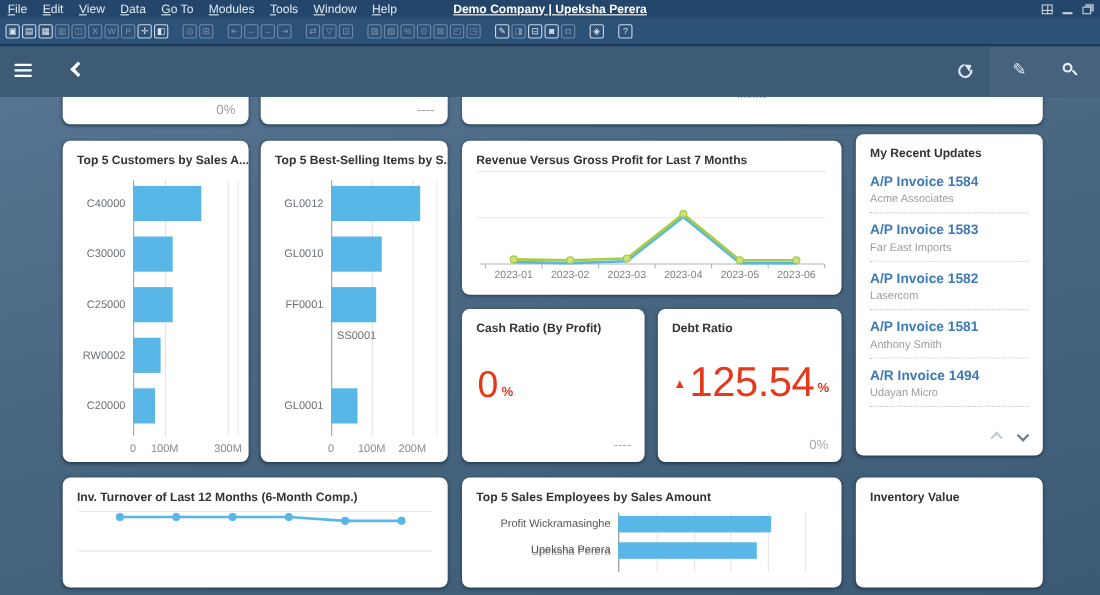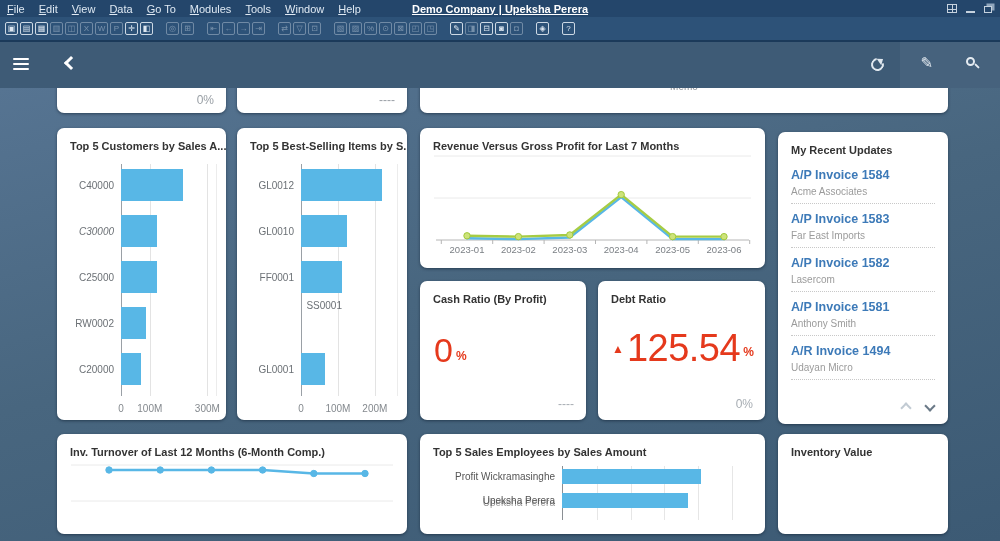--- a/index.html
+++ b/index.html
@@ -62,21 +62,21 @@
   #kpiB{left:237px;top:-30px;width:170px;height:55px;}
   #memoCard{left:420px;top:-30px;width:528px;height:55px;}
   .kpi-mini{position:absolute;right:12px;bottom:6px;font-size:12px;color:#9aa0a6;}
   .memo-label{position:absolute;top:23px;left:0;right:0;text-align:center;font-size:10px;color:#8a9097;}
 
   #custCard{left:57px;top:40px;width:169px;height:292px;}
   #itemCard{left:237px;top:40px;width:170px;height:292px;}
   #revCard{left:420px;top:40px;width:345px;height:140px;}
   #cashCard{left:420px;top:193px;width:166px;height:139px;}
   #debtCard{left:598px;top:193px;width:167px;height:139px;}
-  #recentCard{left:778px;top:44px;width:170px;height:292px;}
+  #recentCard{left:778px;top:34px;width:170px;height:292px;}
   #invTurnCard{left:57px;top:346px;width:350px;height:100px;}
   #empCard{left:420px;top:346px;width:345px;height:100px;}
   #invValCard{left:778px;top:346px;width:170px;height:100px;}
 
   
   .hbar-wrap{position:absolute;left:12px;right:10px;top:34px;bottom:6px;}
   .hgrid{position:absolute;top:2px;right:0;bottom:18px;}
   .vline{position:absolute;top:0;bottom:0;width:1px;background:#e3e3e3;}
   .vline.axis{background:#9aa0a6;}
   .vline.edge{background:#ececec;}
@@ -215,21 +215,21 @@
           <i class="vline axis" style="left: 0%;"></i>
           <i class="vline edge" style="left: 100%;"></i>
         </div>
         <div class="hbar-row" style="height: 46px;">
           <div class="hbar-label" style="width: 52px;">C40000</div>
           <div class="hbar-track" style="height: 32px;">
             <div class="hbar-bar" style="width: 65.1515%; background: rgb(88, 183, 230);"></div>
           </div>
         </div>
         <div class="hbar-row" style="height: 46px;">
-          <div class="hbar-label" style="width: 52px; font-style: italic;">C30000</div>
+          <div class="hbar-label" style="width: 52px;">C30000</div>
           <div class="hbar-track" style="height: 32px;">
             <div class="hbar-bar" style="width: 37.8788%; background: rgb(88, 183, 230);"></div>
           </div>
         </div>
         <div class="hbar-row" style="height: 46px;">
           <div class="hbar-label" style="width: 52px;">C25000</div>
           <div class="hbar-track" style="height: 32px;">
             <div class="hbar-bar" style="width: 37.8788%; background: rgb(88, 183, 230);"></div>
           </div>
         </div>

